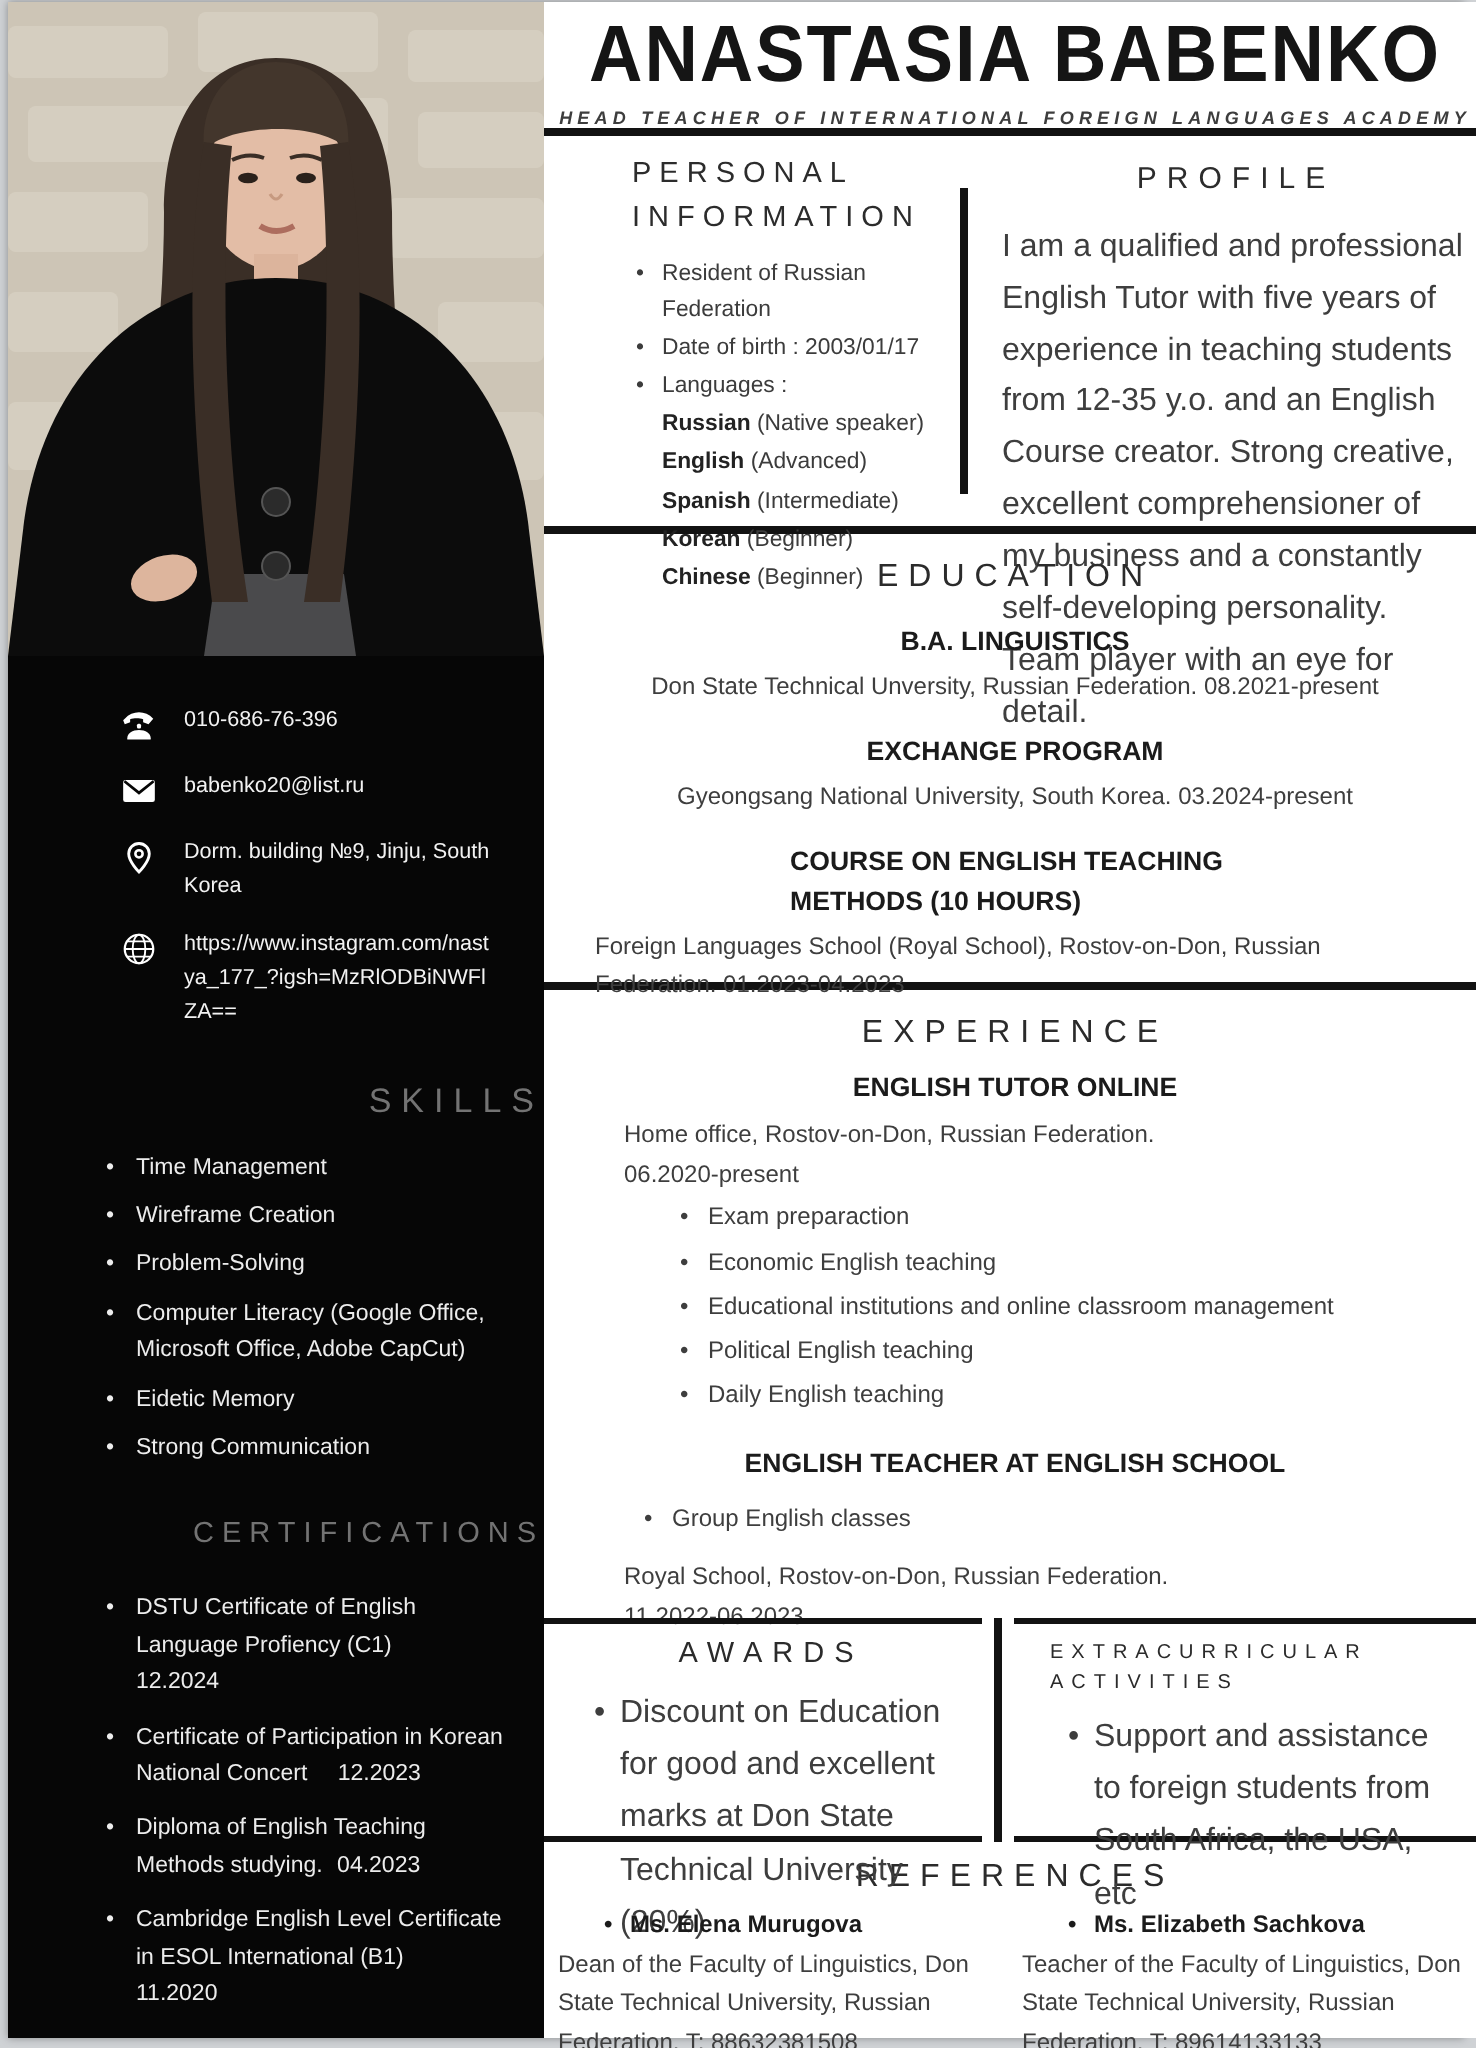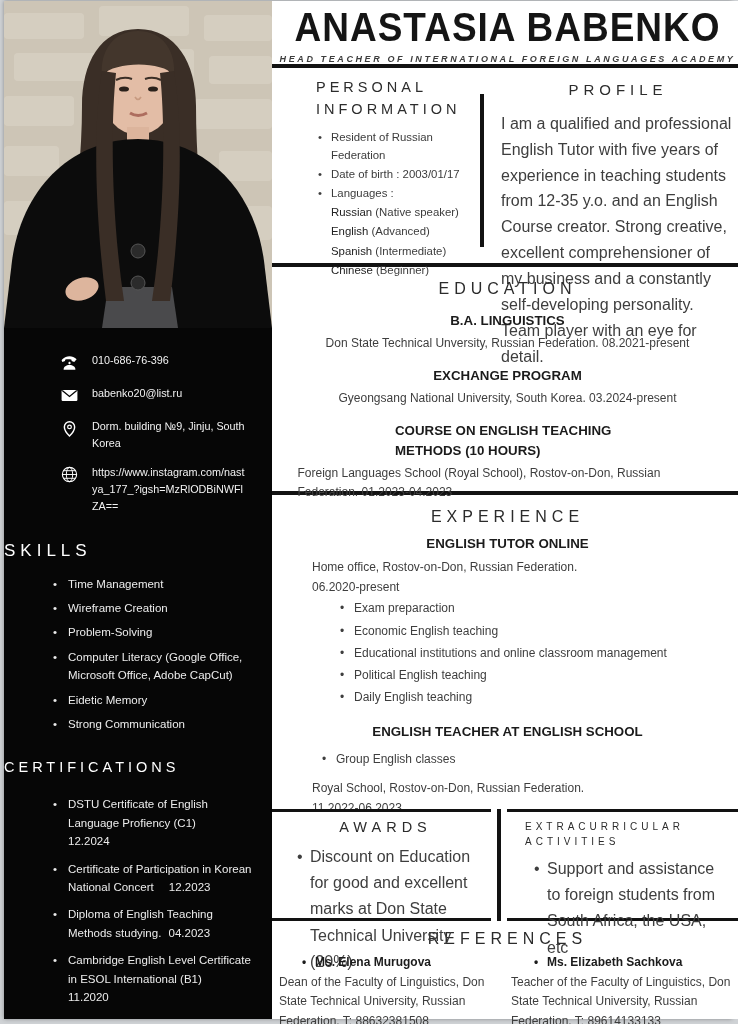--- a/index.html
+++ b/index.html
@@ -14,21 +14,21 @@
   .photo { height:327px; overflow:hidden; background:#cec6b8; }
   .photo svg { display:block; }
   .black-panel { flex:1; background:#060606; color:#fff; padding-top:24px; }
 
   .contact { padding:0 26px 0 56px; }
   .contact-row { display:flex; gap:13px; margin-bottom:13px; align-items:flex-start; }
   .contact-icon { width:19px; height:19px; flex:0 0 19px; margin-top:1px; }
   .contact-text { font-size:10.8px; line-height:1.55; color:#f2f2f2; word-break:break-all; }
   .contact-row:nth-child(-n+3) .contact-text { word-break:normal; }
 
-  .side-sec-title { color:#ffffff; font-weight:500; margin-top:26px; }
+  .side-sec-title { color:#737373; font-weight:500; margin-top:26px;text-align:right; }
   .skills-title { font-size:17px; letter-spacing:5px; }
   .certs-title { font-size:14.5px; letter-spacing:4px; }
 
   .side-list { list-style:none; padding:14px 20px 0 64px; }
   .side-list li { position:relative; font-size:11.5px; line-height:1.6; color:#ececec; margin-bottom:6px; }
   .side-list li::before { content:"•"; position:absolute; left:-15px; color:#ececec; }
   .certs-list { padding-top:20px; }
   .certs-list li { margin-bottom:9px; }
   .cert-date-block { display:block; }
   .cert-date-inline { display:inline; margin-left:12px; }
@@ -46,21 +46,21 @@
 
   .pp-row { height:199px; display:flex; }
   .personal { width:208px; padding:8px 0 0 44px; }
   .pi-title { font-size:14.5px; letter-spacing:4px; font-weight:500; color:#2c2c2c;
               line-height:1.55; width:160px; margin-bottom:7px; }
   .pi-list { list-style:none; }
   .pi-list > li { position:relative; font-size:11.4px; color:#3c3c3c; line-height:1.65; padding-left:15px; }
   .pi-list > li::before { content:"•"; position:absolute; left:2px; color:#3c3c3c; }
   .lang-list { list-style:none; }
   .lang-list li { font-size:11.4px; color:#3c3c3c; line-height:1.7; padding-left:15px; }
-  .lang-name { font-weight:400; color:#222; }
+  .lang-name { font-weight:700; color:#222; }
   .v-divider { width:4px; background:#121212; margin:26px 0 16px 0; }
   .profile { flex:1; padding:13px 8px 0 17px; }
   .profile-title { text-align:center; font-size:15px; letter-spacing:5px; font-weight:500;
                    color:#2c2c2c; margin-bottom:13px; }
   .profile-text { font-size:16px; line-height:1.62; color:#3e3e3e; }
 
   .section-title { text-align:center; font-size:16px; letter-spacing:5px; font-weight:500; color:#2b2b2b; }
 
   .education { height:228px; padding-top:13px; text-align:center; }
   .edu-item { margin-top:13px; }
@@ -231,20 +231,21 @@
           <div class="pi-title">PERSONAL INFORMATION</div>
           <ul class="pi-list">
             <li>Resident of Russian Federation</li>
             <li>Date of birth : 2003/01/17</li>
             <li>Languages :</li>
           </ul>
           <ul class="lang-list">
             <li><span class="lang-name">Russian</span> <span>(Native speaker)</span></li>
             <li><span class="lang-name">English</span> <span>(Advanced)</span></li>
             <li><span class="lang-name">Spanish</span> <span>(Intermediate)</span></li>
+            <li><span class="lang-name">Korean</span> <span>(Beginner)</span></li>
             <li><span class="lang-name">Chinese</span> <span>(Beginner)</span></li>
           </ul>
         </div>
         <div class="v-divider"></div>
         <div class="profile">
           <div class="profile-title">PROFILE</div>
           <div class="profile-text">I am a qualified and professional English Tutor with five years of experience in teaching students from 12-35 y.o.  and an English Course creator. Strong creative, excellent comprehensioner of my business and a constantly self-developing personality. Team player with an eye for detail.</div>
         </div>
       </div>
 

